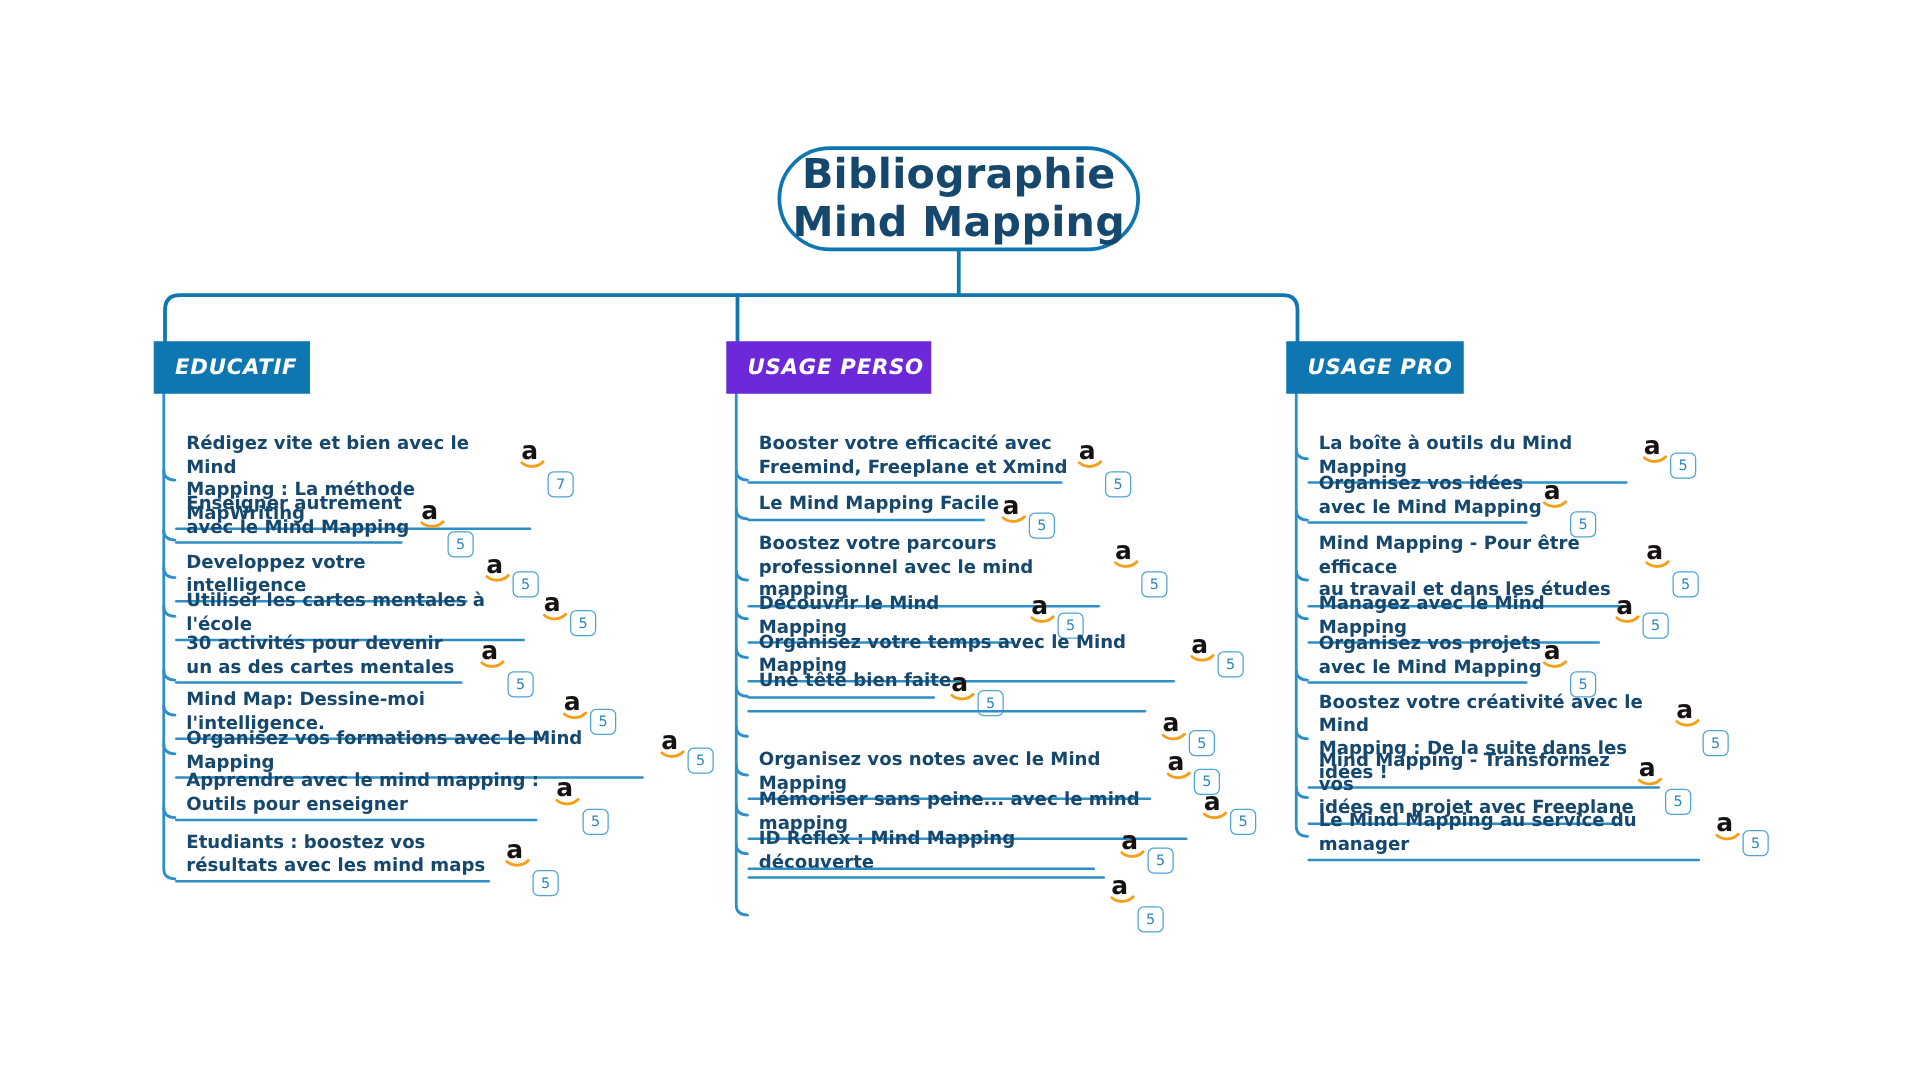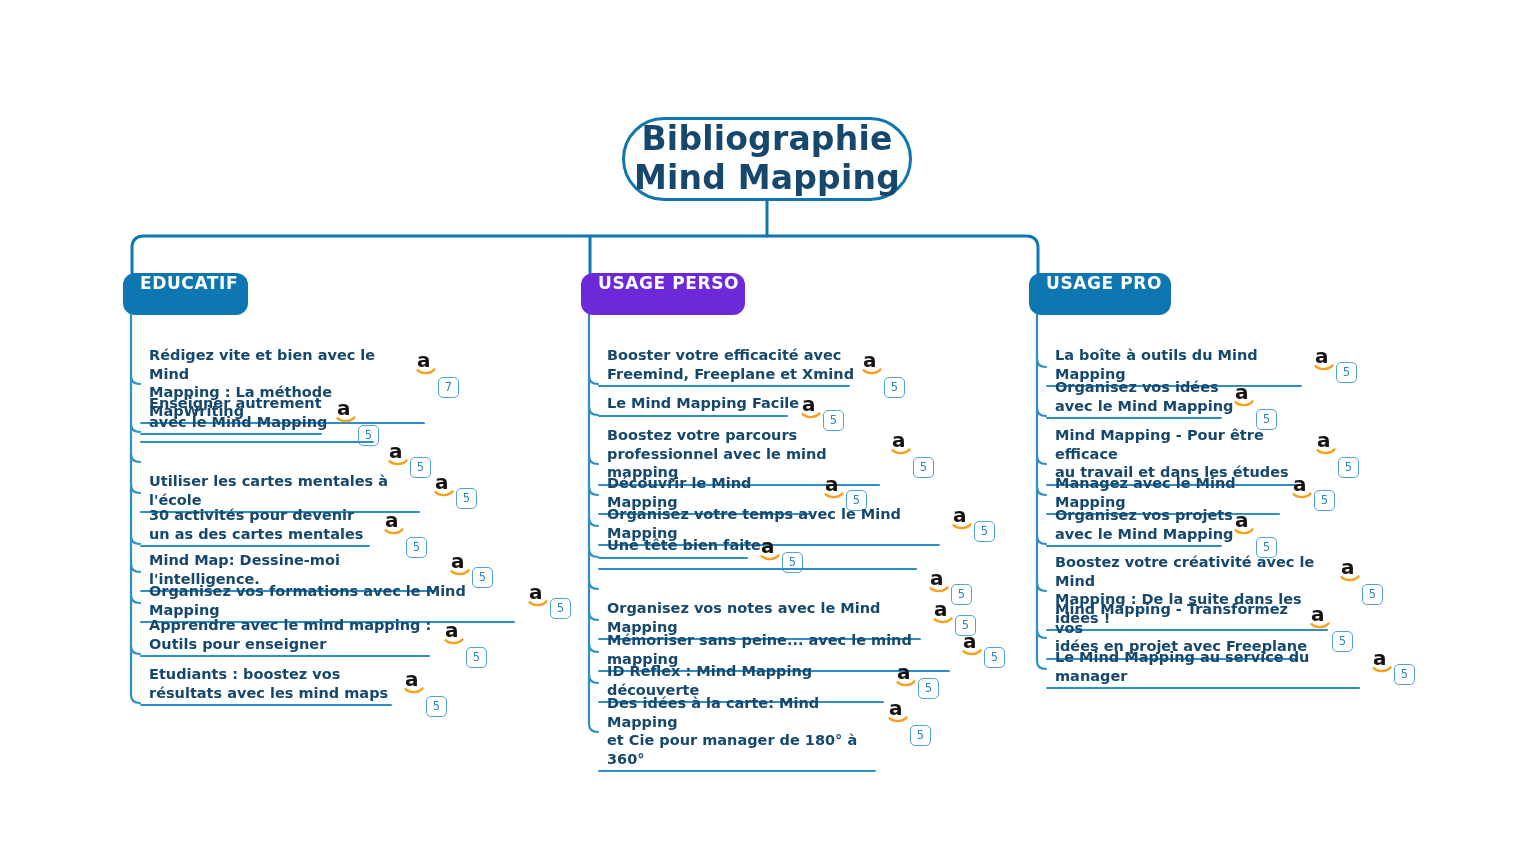--- a/index.html
+++ b/index.html
@@ -31,26 +31,27 @@
     line-height:1.18;
     text-align:center;
     letter-spacing:.2px;
     white-space:pre-line;
   }
 
   
   .branch-header{
     position:absolute;
     height:42px;
-    border-radius:12px;
+    border-radius:0;
     background:#0E76B0;
-    display:flex;
+    display:flex;align-items:center;
     padding:0 17px;
     box-sizing:border-box;
     z-index:5;
+    font-style:italic;
   }
   .branch-header-label{
     color:#ffffff;
     font-size:17px;
     font-weight:bold;
     letter-spacing:.6px;
     white-space:nowrap;
   }
 
   
@@ -167,20 +168,21 @@
         <svg width="26" height="28" viewBox="0 0 26 28">
           <text x="3" y="19" font-family="DejaVu Sans, sans-serif" font-size="20" font-weight="bold" fill="#17120F">a</text>
           <path d="M3.5 22.2 C8 26.2 16 26.2 20.5 21.4" fill="none" stroke="#F6A01A" stroke-width="2.4" stroke-linecap="round"></path>
         </svg>
       </div>
       <div class="count-badge" style="left: 218px; top: 31px; border-color: rgb(79, 163, 214);">
         <span style="color: rgb(46, 134, 193);">5</span>
       </div>
     </div>
     <div class="leaf" style="left: 140px; top: 441px; width: 354px;">
+      <div class="leaf-text" style="width: 242px; color: rgb(22, 72, 110);">Developpez votre intelligence</div>
       <div class="leaf-underline" style="width: 234px; background: rgb(46, 143, 198);"></div>
       <div class="amazon-icon" style="left: 246px; top: -2px;">
         <svg width="26" height="28" viewBox="0 0 26 28">
           <text x="3" y="19" font-family="DejaVu Sans, sans-serif" font-size="20" font-weight="bold" fill="#17120F">a</text>
           <path d="M3.5 22.2 C8 26.2 16 26.2 20.5 21.4" fill="none" stroke="#F6A01A" stroke-width="2.4" stroke-linecap="round"></path>
         </svg>
       </div>
       <div class="count-badge" style="left: 270px; top: 16px; border-color: rgb(79, 163, 214);">
         <span style="color: rgb(46, 134, 193);">5</span>
       </div>
@@ -394,22 +396,20 @@
         <svg width="26" height="28" viewBox="0 0 26 28">
           <text x="3" y="19" font-family="DejaVu Sans, sans-serif" font-size="20" font-weight="bold" fill="#17120F">a</text>
           <path d="M3.5 22.2 C8 26.2 16 26.2 20.5 21.4" fill="none" stroke="#F6A01A" stroke-width="2.4" stroke-linecap="round"></path>
         </svg>
       </div>
       <div class="count-badge" style="left: 320px; top: 16px; border-color: rgb(79, 163, 214);">
         <span style="color: rgb(46, 134, 193);">5</span>
       </div>
     </div>
     <div class="leaf" style="left: 598px; top: 694px; width: 398px;">
-      <div class="leaf-text" style="width: 284px; color: rgb(22, 72, 110);">Des idées à la carte: Mind Mapping
-et Cie pour manager de 180° à 360°</div>
       <div class="leaf-underline" style="width: 278px; background: rgb(46, 143, 198);"></div>
       <div class="amazon-icon" style="left: 288px; top: 2px;">
         <svg width="26" height="28" viewBox="0 0 26 28">
           <text x="3" y="19" font-family="DejaVu Sans, sans-serif" font-size="20" font-weight="bold" fill="#17120F">a</text>
           <path d="M3.5 22.2 C8 26.2 16 26.2 20.5 21.4" fill="none" stroke="#F6A01A" stroke-width="2.4" stroke-linecap="round"></path>
         </svg>
       </div>
       <div class="count-badge" style="left: 312px; top: 31px; border-color: rgb(79, 163, 214);">
         <span style="color: rgb(46, 134, 193);">5</span>
       </div>

